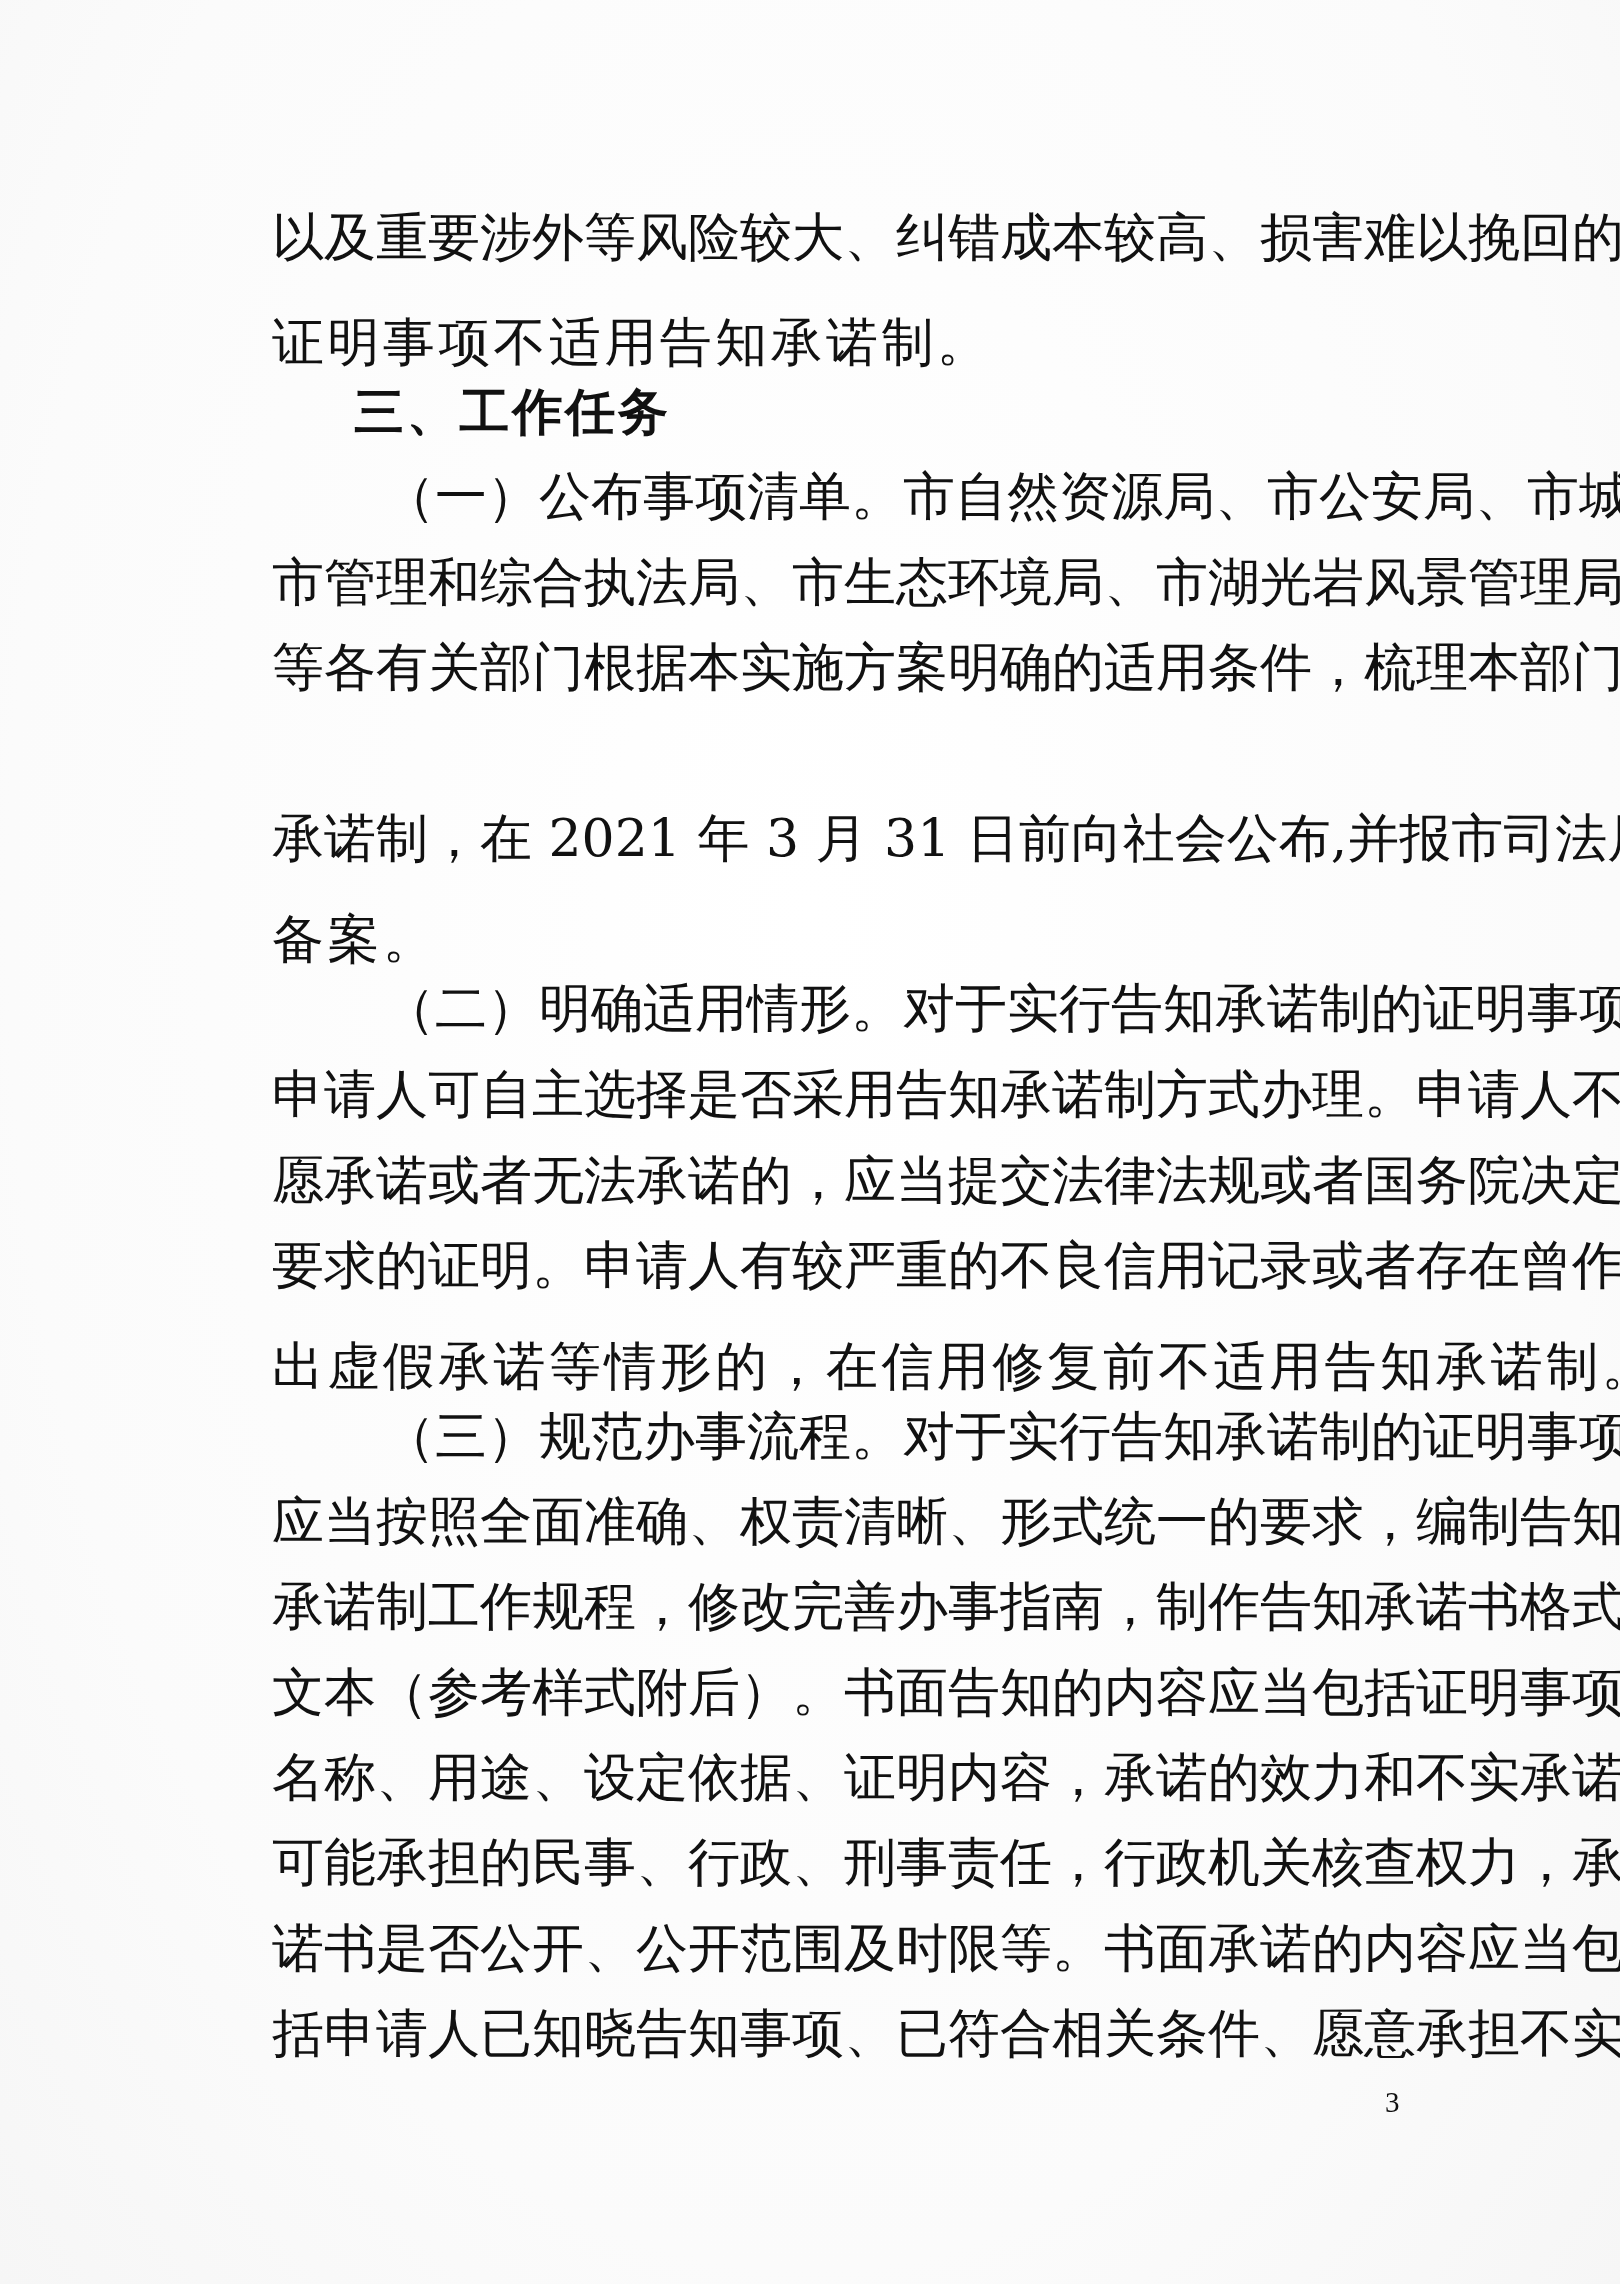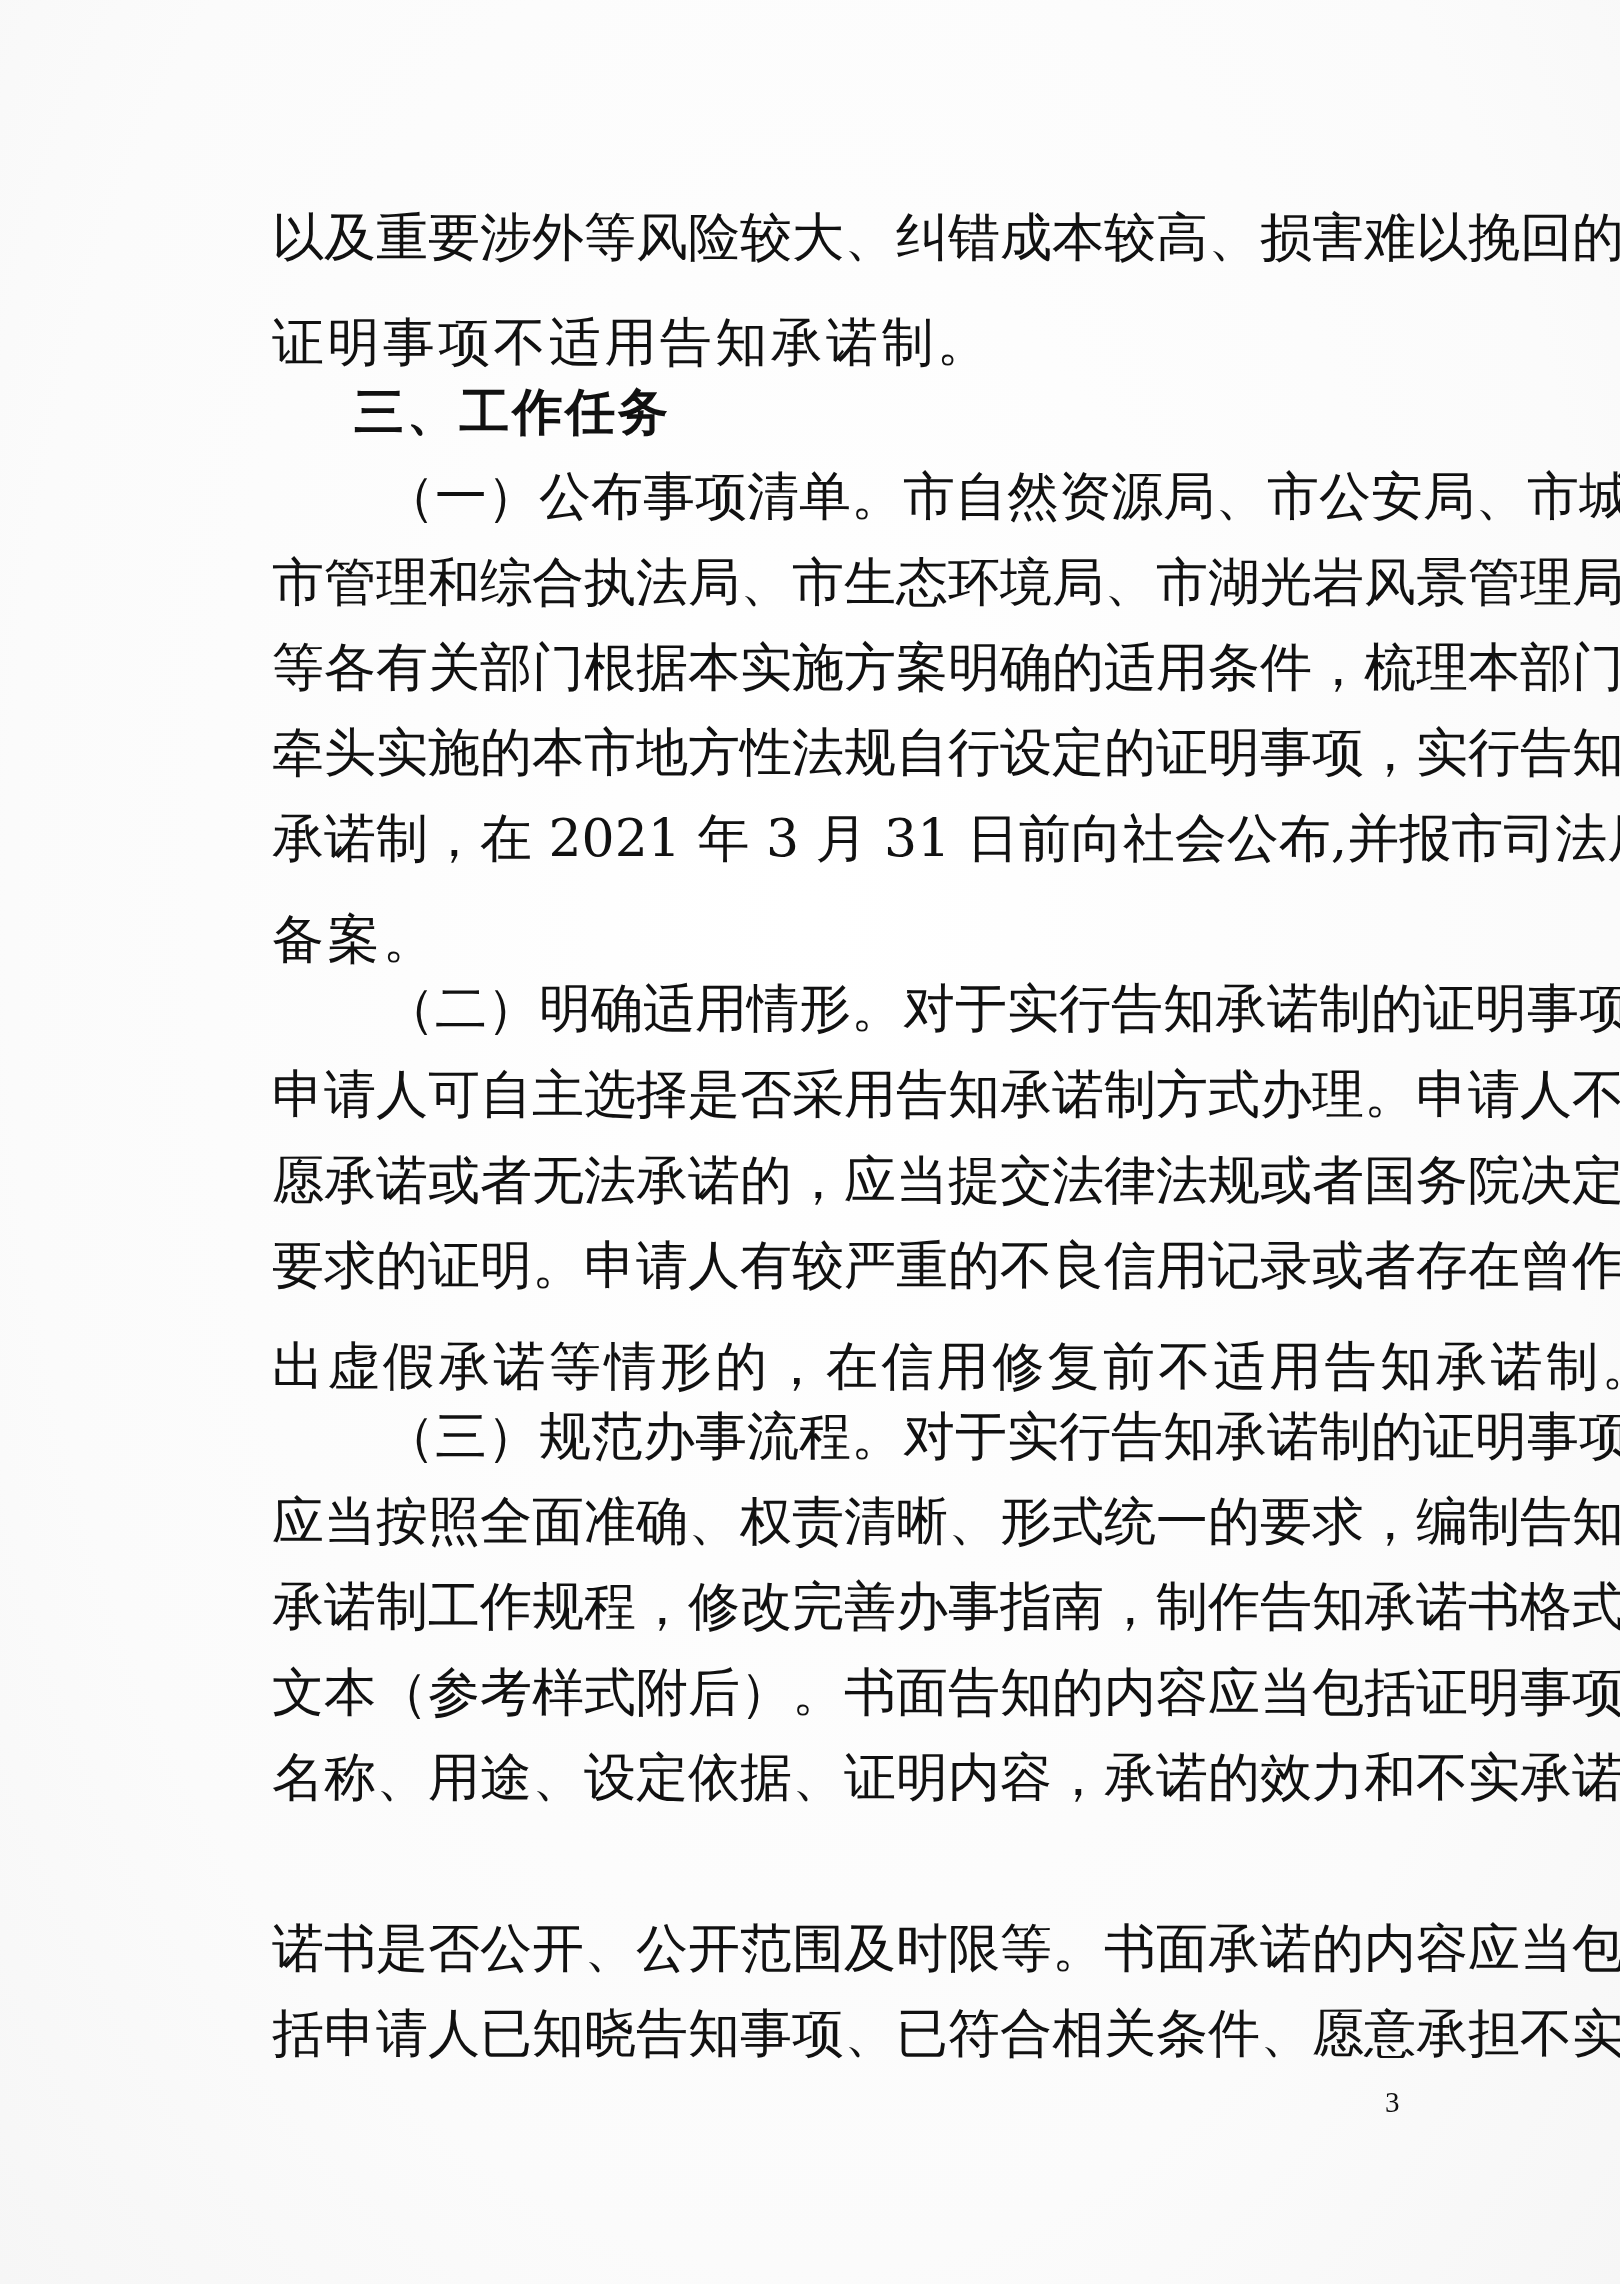--- a/index.html
+++ b/index.html
@@ -70,33 +70,33 @@
 <div class="page">
 
   <div class="line" style="top:203px">以及重要涉外等风险较大、纠错成本较高、损害难以挽回的</div>
   <div class="line last" style="top:292px">证明事项不适用告知承诺制。</div>
 
   <div class="heading" style="top:378px">三、工作任务</div>
 
   <div class="line indent" style="top:462px">（一）公布事项清单。市自然资源局、市公安局、市城</div>
   <div class="line" style="top:548px">市管理和综合执法局、市生态环境局、市湖光岩风景管理局</div>
   <div class="line" style="top:633px">等各有关部门根据本实施方案明确的适用条件，梳理本部门</div>
-  <div class="line" style="top:718px">牵头实施的本市地方性法规自行设定的证明事项，实行告知</div>
   <div class="line" style="top:804px">承诺制，在 2021 年 3 月 31 日前向社会公布,并报市司法局</div>
   <div class="line last" style="top:889px">备案。</div>
 
   <div class="line indent" style="top:974px">（二）明确适用情形。对于实行告知承诺制的证明事项，</div>
   <div class="line" style="top:1060px">申请人可自主选择是否采用告知承诺制方式办理。申请人不</div>
   <div class="line" style="top:1146px">愿承诺或者无法承诺的，应当提交法律法规或者国务院决定</div>
   <div class="line" style="top:1231px">要求的证明。申请人有较严重的不良信用记录或者存在曾作</div>
   <div class="line last" style="top:1316px">出虚假承诺等情形的，在信用修复前不适用告知承诺制。</div>
 
   <div class="line indent" style="top:1402px">（三）规范办事流程。对于实行告知承诺制的证明事项，</div>
   <div class="line" style="top:1487px">应当按照全面准确、权责清晰、形式统一的要求，编制告知</div>
   <div class="line" style="top:1572px">承诺制工作规程，修改完善办事指南，制作告知承诺书格式</div>
   <div class="line" style="top:1658px">文本（参考样式附后）。书面告知的内容应当包括证明事项</div>
   <div class="line" style="top:1743px">名称、用途、设定依据、证明内容，承诺的效力和不实承诺</div>
+  <div class="line" style="top:1828px">可能承担的民事、行政、刑事责任，行政机关核查权力，承</div>
   <div class="line" style="top:1999px">括申请人已知晓告知事项、已符合相关条件、愿意承担不实</div>
   <div class="line" style="top:1914px">诺书是否公开、公开范围及时限等。书面承诺的内容应当包</div>
 
   <div class="page-number">3</div>
 </div>
 
 
 </body></html>

